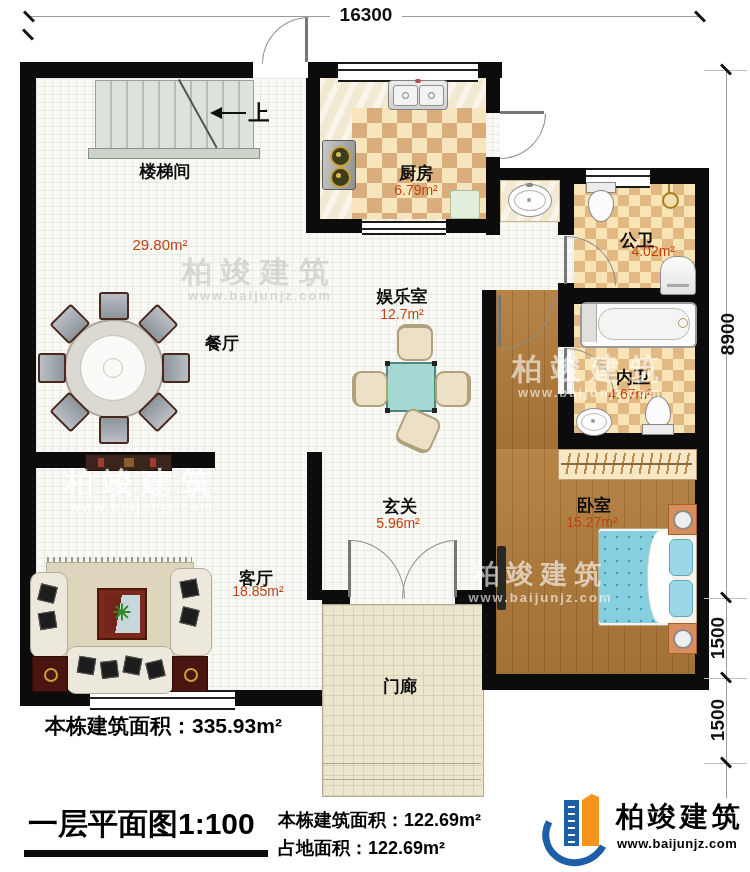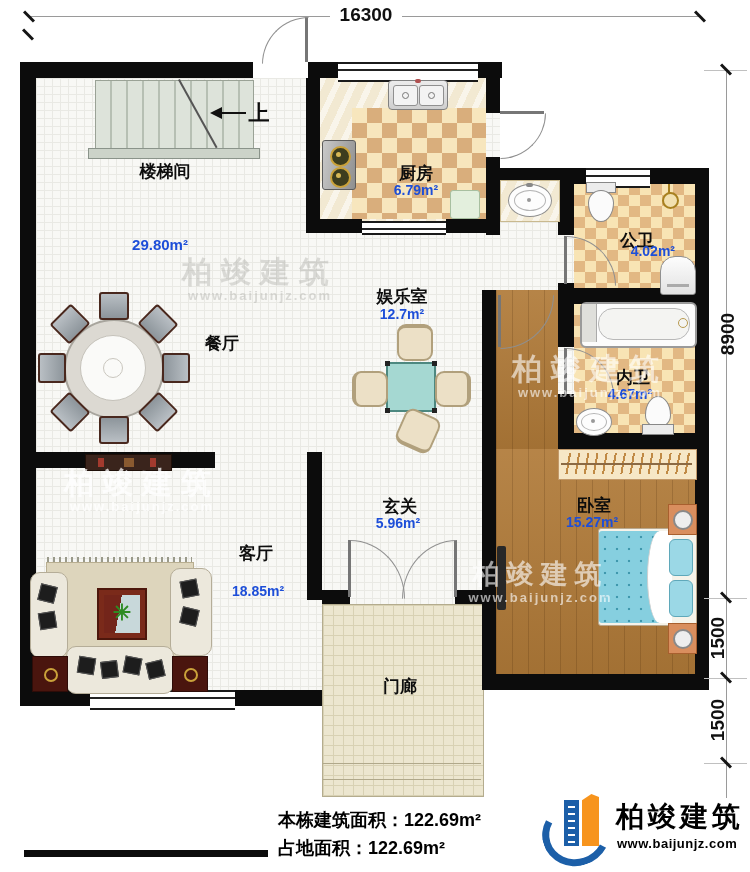--- a/index.html
+++ b/index.html
@@ -16,21 +16,21 @@
   .checker2{background:repeating-conic-gradient(#e2b883 0% 25%,#f8e4b4 0% 50%);background-size:22px 22px;}
   .marble{background-color:#f2e9d2;background-image:repeating-linear-gradient(115deg,rgba(255,255,255,.55) 0 6px,transparent 6px 15px);}
   .wood{background-color:#b07a38;background-image:repeating-linear-gradient(90deg,rgba(60,30,0,.18) 0 1px,transparent 1px 16px),linear-gradient(rgba(255,255,255,.08),rgba(0,0,0,.08));}
   .porch{background-color:#ece6cf;background-image:linear-gradient(#d8d1b3 1px,transparent 1px),linear-gradient(90deg,#d8d1b3 1px,transparent 1px);background-size:10px 10px;border:1px solid #b4ac8e;}
   .arc{position:absolute;border:1.5px solid #8f8f8f;background:transparent;}
   .arc-tl{border-color:transparent;border-top-color:#8f8f8f;border-left-color:#8f8f8f;border-radius:100% 0 0 0;}
   .arc-tr{border-color:transparent;border-top-color:#8f8f8f;border-right-color:#8f8f8f;border-radius:0 100% 0 0;}
   .arc-br{border-color:transparent;border-bottom-color:#8f8f8f;border-right-color:#8f8f8f;border-radius:0 0 100% 0;}
   .leaf{position:absolute;background:#767676;}
   .rname{position:absolute;font-weight:700;font-size:17px;line-height:1.1;color:#0d0d0d;text-align:center;}
-  .rarea{position:absolute;font-weight:700;font-size:14px;line-height:1.1;color:#1d4ed8;text-align:center;}
+  .rarea{position:absolute;font-weight:400;font-size:14px;line-height:1.1;color:#c2410c;text-align:center;}
   .dimline{position:absolute;background:#9a9a9a;}
   .stub{position:absolute;background:#c0c0c0;}
   .tick{position:absolute;width:14px;height:3px;background:#151515;transform:rotate(45deg);}
   .dimtxt{position:absolute;font-weight:700;font-size:19px;color:#111;text-align:center;}
   .dimv{transform:rotate(-90deg);}
   .cush{position:absolute;width:15px;height:15px;background:#1d1d1d;border:1px solid #555;}
   .chair-d{position:absolute;width:26px;height:24px;background:linear-gradient(#b9bfc4,#8d959b);border:2px solid #49281e;border-radius:3px;}
   .chair-m{position:absolute;background:#ece0c6;border:2px solid #b1a07c;border-radius:9px;}
   .wm{position:absolute;text-align:center;pointer-events:none;}
   .wm .wm-name{font-weight:700;letter-spacing:9px;font-size:30px;line-height:1.1;}
@@ -254,42 +254,44 @@
   <div class="rname" style="left:352px;top:288px;width:100px;">娱乐室</div>
   <div class="rarea" style="left:352px;top:307px;width:100px;">12.7m²</div>
   <div class="rname" style="left:597px;top:232px;width:80px;">公卫</div>
   <div class="rarea" style="left:595px;top:244px;width:80px;text-align:right;">4.02m²</div>
   <div class="rname" style="left:593px;top:369px;width:80px;">内卫</div>
   <div class="rarea" style="left:590px;top:387px;width:80px;">4.67m²</div>
   <div class="rname" style="left:554px;top:497px;width:80px;">卧室</div>
   <div class="rarea" style="left:552px;top:515px;width:80px;">15.27m²</div>
   <div class="rname" style="left:360px;top:498px;width:80px;">玄关</div>
   <div class="rarea" style="left:358px;top:516px;width:80px;">5.96m²</div>
-  <div class="rname" style="left:216px;top:545px;width:80px;text-align:center;">客厅</div>
+  <div class="rname" style="left:216px;top:570px;width:80px;text-align:center;">客厅</div>
   <div class="rarea" style="left:218px;top:584px;width:80px;">18.85m²</div>
   <div class="rname" style="left:360px;top:678px;width:80px;">门廊</div>
 
   <div class="wm" style="left:140px;top:255px;width:240px;color:rgba(165,165,160,.38);">
     <div class="wm-name">柏竣建筑</div>
     <div class="wm-url">www.baijunjz.com</div>
   </div>
   <div class="wm" style="left:470px;top:352px;width:240px;color:rgba(255,255,255,.6);">
     <div class="wm-name">柏竣建筑</div>
     <div class="wm-url">www.baijunjz.com</div>
   </div>
   <div class="wm" style="left:22px;top:466px;width:240px;color:rgba(255,255,255,.75);">
     <div class="wm-name">柏竣建筑</div>
     <div class="wm-url">www.baijunjz.com</div>
   </div>
   <div class="wm" style="left:428px;top:560px;width:225px;color:rgba(255,255,255,.62);">
     <div class="wm-name" style="font-size:27px;letter-spacing:7px;">柏竣建筑</div>
     <div class="wm-url">www.baijunjz.com</div>
   </div>
 
-
+  <div class="foot-cn" style="left:45px;top:712px;width:280px;font-size:21px;">本栋建筑面积：335.93m²</div>
+
+  <div class="foot-cn" style="left:28px;top:804px;width:250px;font-size:30px;">一层平面图1:100</div>
   <div class="abs" style="left:24px;top:850px;width:244px;height:7px;background:#0c0c0c;"></div>
 
   <div class="foot-cn" style="left:278px;top:808px;width:240px;font-size:18px;">本栋建筑面积：122.69m²</div>
   <div class="foot-cn" style="left:278px;top:836px;width:240px;font-size:18px;">占地面积：122.69m²</div>
 
   <div class="abs" style="left:540px;top:792px;width:205px;height:70px;">
     <div class="abs" style="left:0;top:2px;width:74px;height:64px;">
       <div class="abs" style="left:2px;top:8px;width:54px;height:50px;border:7px solid transparent;border-left-color:#1c5fa8;border-bottom-color:#1c5fa8;border-radius:50%;transform:rotate(-18deg);"></div>
       <div class="abs" style="left:24px;top:6px;width:15px;height:46px;background:#1c5fa8;background-image:repeating-linear-gradient(#fff 0 2px,transparent 2px 7px);background-size:7px 100%;background-position:4px 6px;background-repeat:no-repeat;"></div>
       <div class="abs" style="left:42px;top:0px;width:17px;height:52px;background:#f7941d;clip-path:polygon(0 12%,55% 0,100% 6%,100% 100%,0 100%);"></div>

